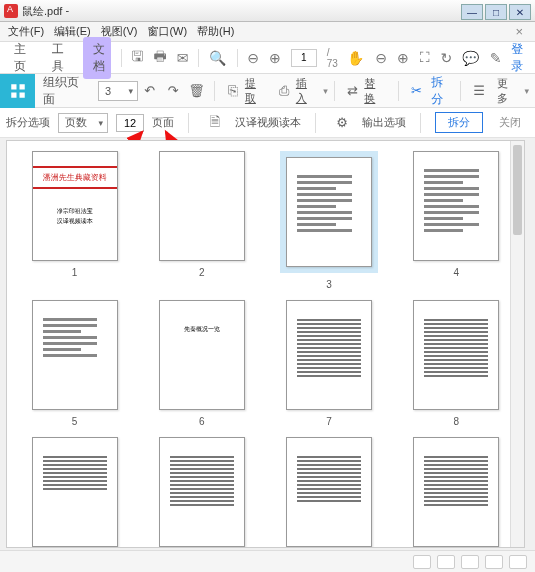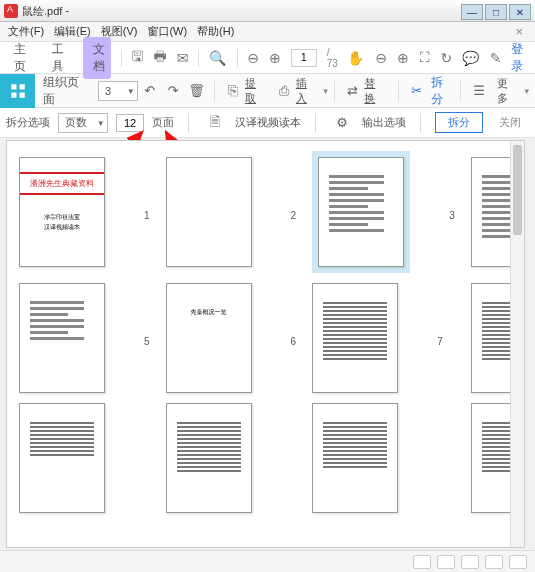--- a/index.html
+++ b/index.html
@@ -46,21 +46,21 @@
 .splitbtn { border:1px solid #2a7ae2; color:#2a7ae2; padding:2px 12px; background:#fff; font-size:11px; }
 .closebtn { color:#888; font-size:11px; padding:2px 8px; }
 
 
 .arrow { position:absolute; pointer-events:none; }
 .arrow svg { overflow:visible; }
 
 
 .thumbwrap { position:absolute; top:140px; left:6px; right:10px; bottom:24px; background:#fff; border:1px solid #ccc; overflow:hidden; }
 .thumbs { padding: 10px 12px; display:grid; grid-template-columns: repeat(4, 1fr); gap: 10px 16px; }
-.thumb { display:flex; flex-direction:row; align-items:center;gap:39px; }
+.thumb { display:flex; flex-direction:column; align-items:center; }
 .page { width: 86px; height: 110px; background:#fff; border:1px solid #999; box-shadow: 1px 1px 2px rgba(0,0,0,.15); position:relative; overflow:hidden; }
 .selwrap { background:#cfe8f7; padding:6px; }
 .pnum { font-size:10px; color:#555; margin-top:6px; }
 
 
 .p-title-red { color:#c22; font-size:8px; text-align:center; margin-top:14px; border-top:2px solid #c22; border-bottom:2px solid #c22; padding:4px 0; }
 .p-sub { font-size:6px; text-align:center; margin-top:18px; line-height:1.6; }
 .p-lines { padding:14px 10px; }
 .p-lines .ln { height:3px; background:#888; margin:3px 0; }
 .p-lines .ln.s { width:60%; }

